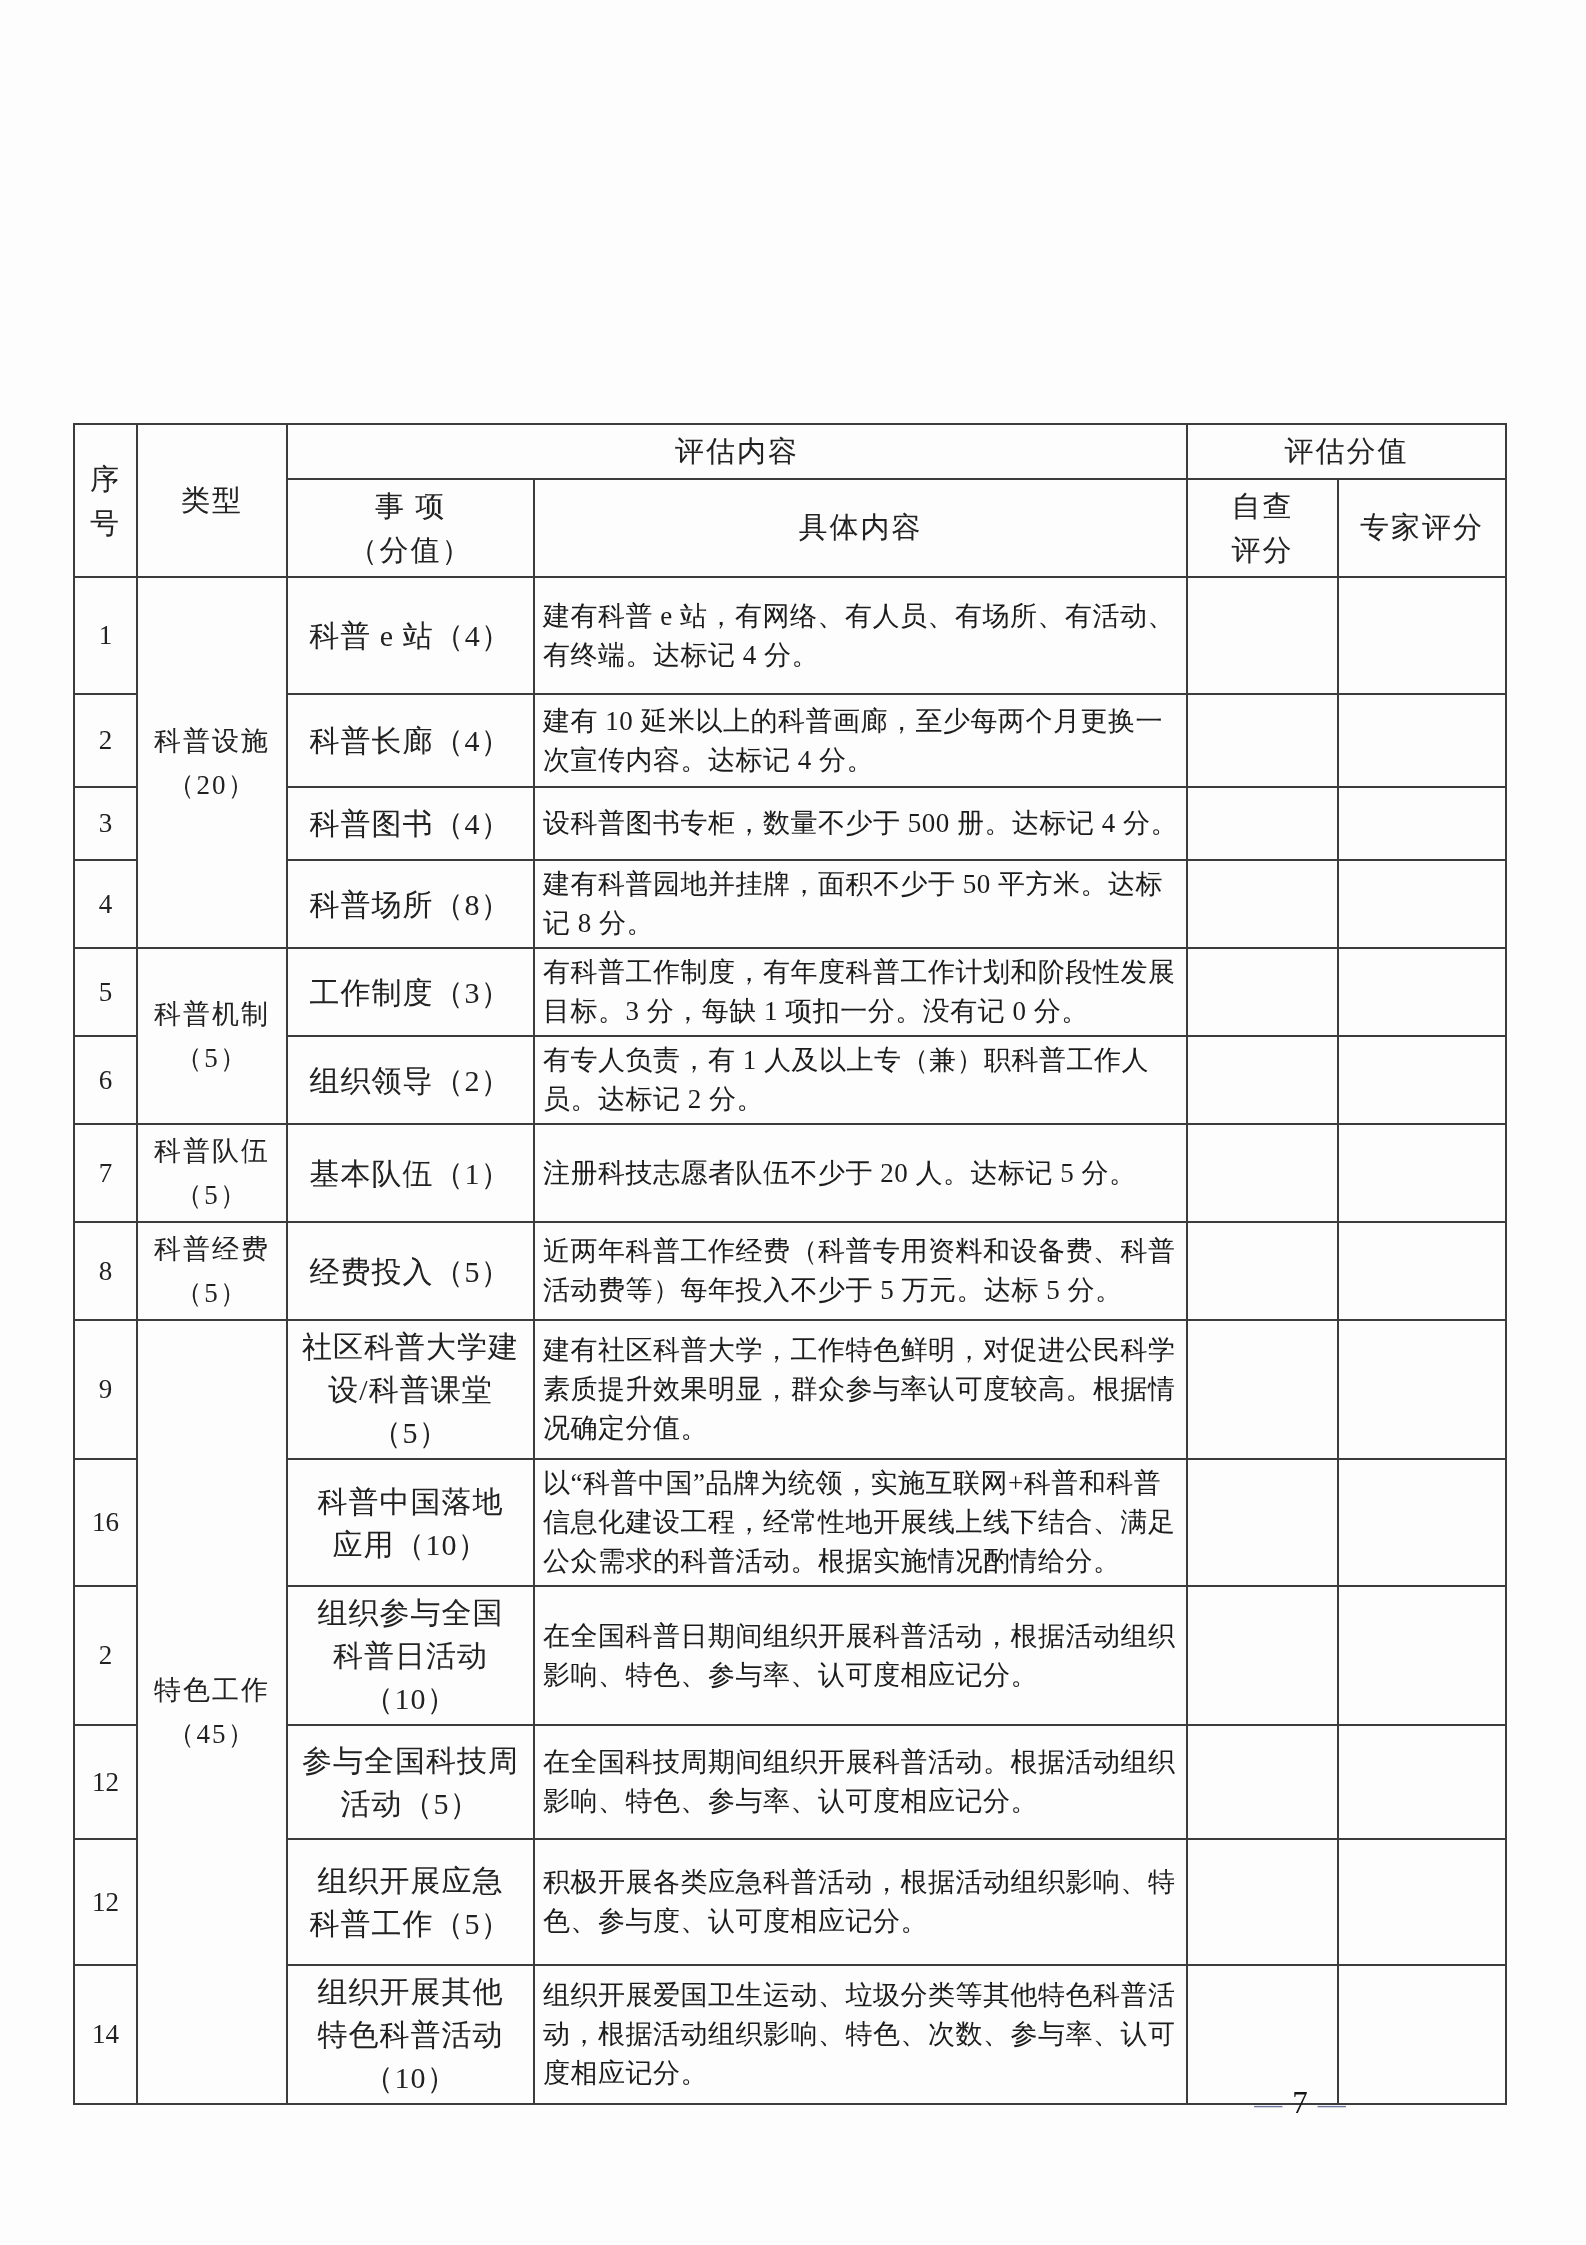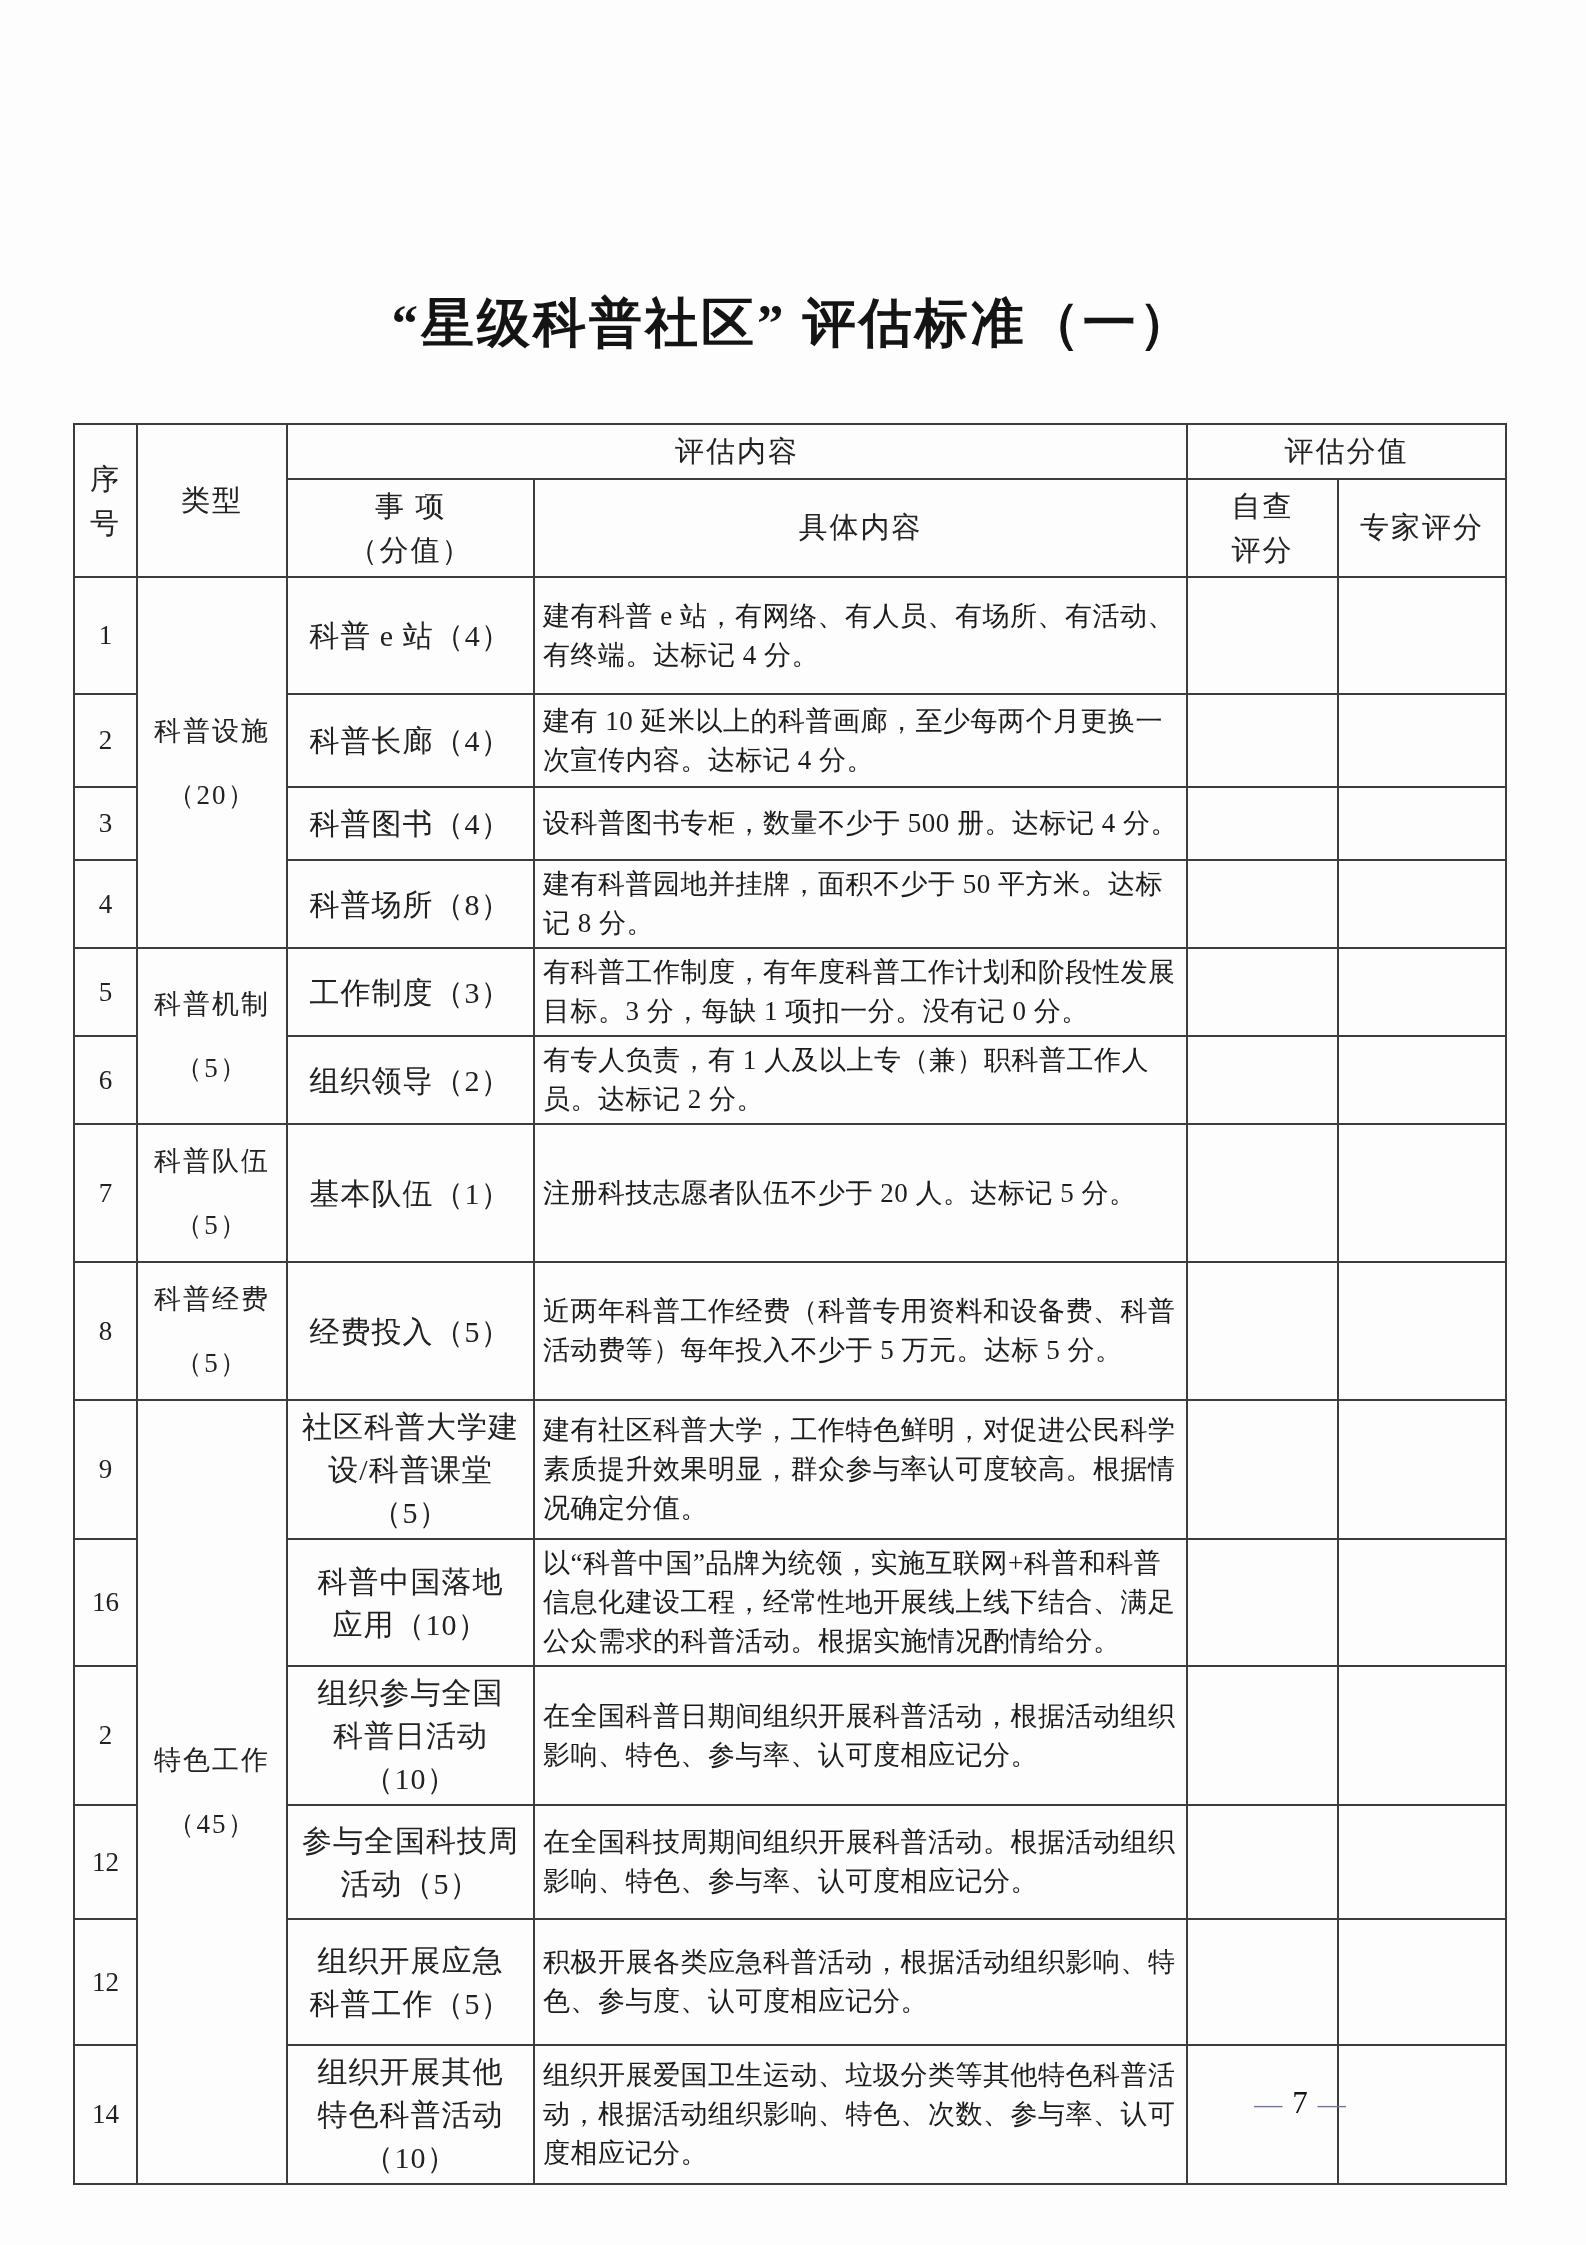--- a/index.html
+++ b/index.html
@@ -60,21 +60,21 @@
   td.c-no {
     text-align: center;
     font-size: 27px;
     color: #222;
   }
   td.c-type {
     text-align: center;
     font-size: 27px;
     letter-spacing: 2px;
     white-space: pre-line;
-    line-height: 64px;
+    line-height: 44px;
     color: #222;
   }
   td.c-item {
     text-align: center;
     font-size: 30px;
     letter-spacing: 1px;
     white-space: pre-line;
     line-height: 43px;
     color: #222;
   }
@@ -102,21 +102,20 @@
     color: #6d76a0;
     padding: 0 10px;
     font-size: 28px;
   }
 </style>
 </head>
 <body>
 
 <div class="page">
 
-  <div class="doc-title">“星级科普社区” 评估标准（一）</div>
 
   <table class="eval">
     <colgroup>
       <col style="width:63px">
       <col style="width:150px">
       <col style="width:247px">
       <col style="width:653px">
       <col style="width:151px">
       <col style="width:168px">
     </colgroup>

